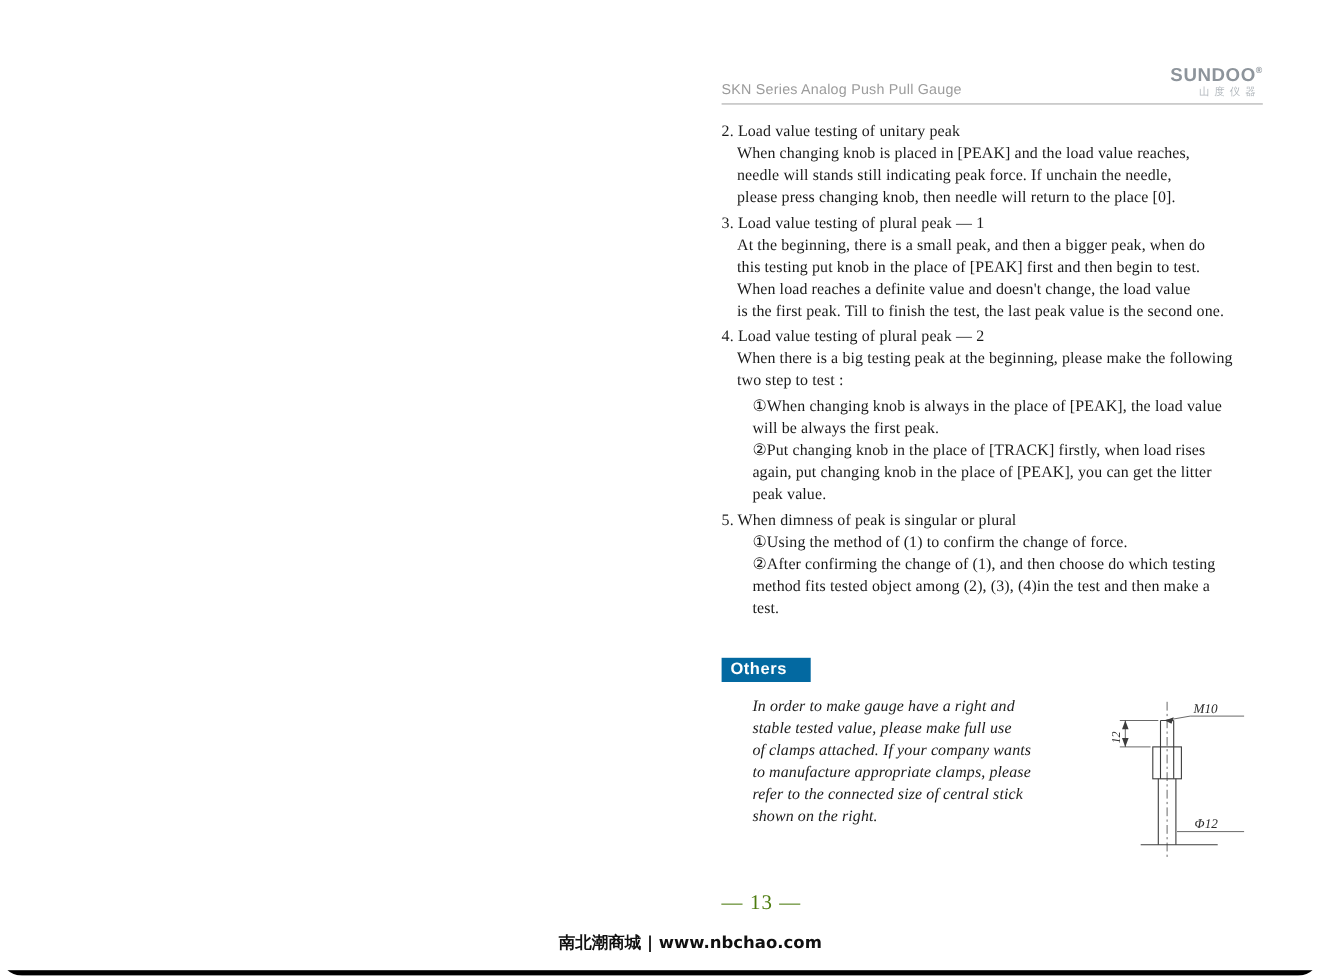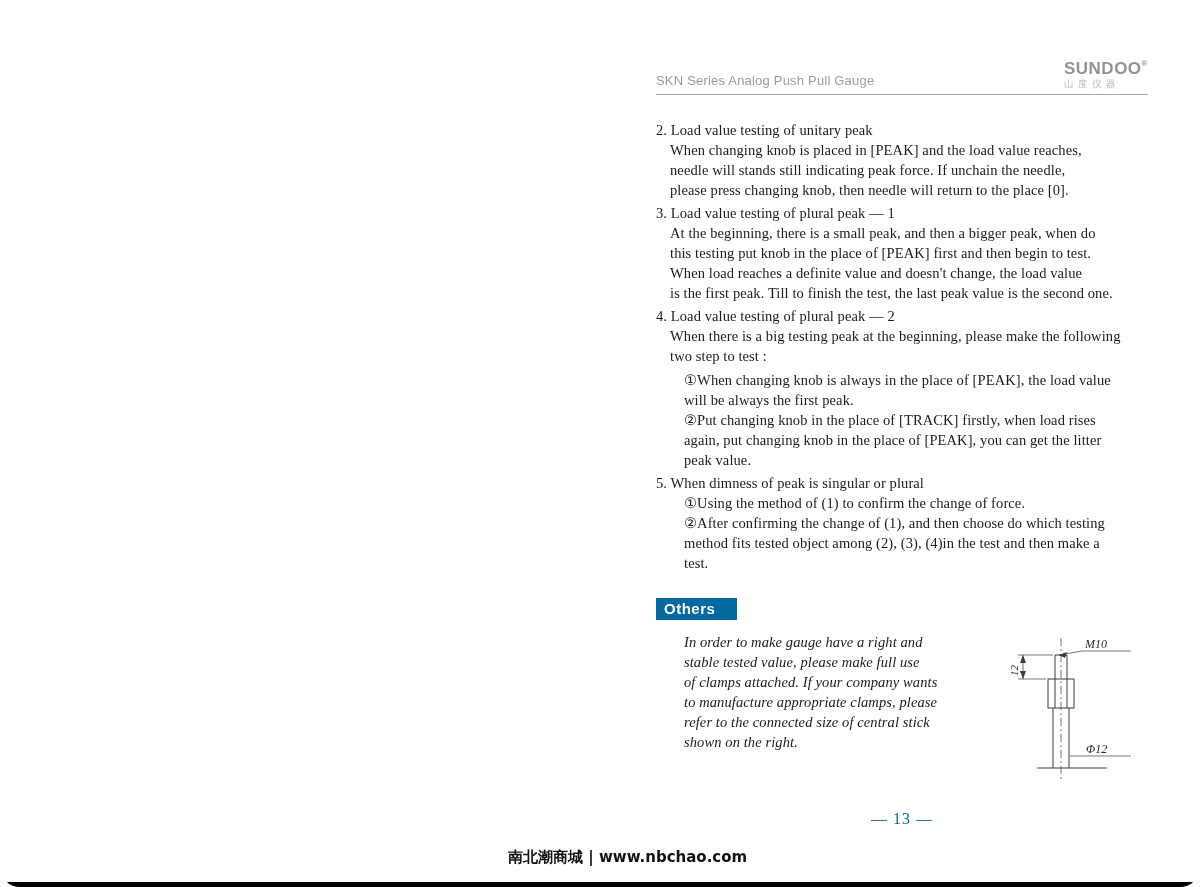--- a/index.html
+++ b/index.html
@@ -5,38 +5,38 @@
   html,body{margin:0;padding:0;background:#ffffff;}
   .page{position:relative;width:1200px;height:887px;background:#ffffff;overflow:hidden;
         font-family:"Liberation Serif","DejaVu Serif",serif;color:#1b1b1b;border-radius:20px;}
 
   .header{position:absolute;left:656px;top:60px;width:492px;border-bottom:1px solid #a9a9a9;padding-bottom:5px;}
   .header-row{display:flex;justify-content:space-between;align-items:flex-end;}
   .doc-title{font-family:"Liberation Sans","DejaVu Sans",sans-serif;font-size:13px;color:#9c9c9c;letter-spacing:.2px;padding-bottom:1px;}
   .brand{text-align:left;line-height:1;}
   .brand-name{font-family:"Liberation Sans","DejaVu Sans",sans-serif;font-weight:bold;font-size:17px;color:#8d949b;letter-spacing:.5px;}
   .brand-name sup{font-size:8px;vertical-align:top;}
-  .brand-cn{font-size:9.5px;color:#b2b8bd;letter-spacing:4.5px;margin-top:2px;font-family:"DejaVu Sans",sans-serif;}
+  .brand-cn{font-size:9.5px;color:#b2b8bd;letter-spacing:4.5px;margin-top:2px;font-family:"DejaVu Sans",sans-serif;margin-left:26px;}
 
-  .content{position:absolute;left:656px;top:120px;width:502px;font-size:14.5px;line-height:20px;letter-spacing:.1px;}
+  .content{position:absolute;left:656px;top:110px;width:502px;font-size:14.5px;line-height:20px;letter-spacing:.1px;}
   .section{margin-bottom:3px;}
   .para{margin-left:14px;white-space:pre-line;}
   .subitem{margin-left:28px;white-space:pre-line;}
   .subgap{margin-top:4px;}
 
   .others{position:absolute;left:656px;top:598px;width:502px;}
   .others-badge{display:inline-block;background:#0369a1;color:#ffffff;
     font-family:"Liberation Sans","DejaVu Sans",sans-serif;font-size:15px;line-height:21px;
     padding:0 22px 1px 8px;letter-spacing:.5px;font-weight:bold;}
   .others-row{display:flex;margin-top:12px;font-style:italic;}
   .others-para{margin-left:28px;width:302px;font-size:14.5px;line-height:20px;white-space:pre-line;letter-spacing:.1px;}
   .diagram{margin-left:14px;margin-top:2px;flex:0 0 auto;}
   .diagram text{font-family:"Liberation Serif","DejaVu Serif",serif;fill:#2a2a2a;}
 
-  .page-number{position:absolute;left:656px;top:810px;width:492px;text-align:center;color:#0369a1;font-size:16px;letter-spacing:1px;}
+  .page-number{position:absolute;left:656px;top:810px;width:492px;text-align:left;color:#4d7c0f;font-size:19px;letter-spacing:1px;}
   .watermark{position:absolute;left:508px;top:848px;font-family:"DejaVu Sans",sans-serif;font-size:15px;font-weight:600;color:#111111;}
   .bottom-bar{position:absolute;left:0;bottom:0;width:100%;height:5px;background:#000000;}
 </style>
 </head>
 <body>
 
 <div class="page">
 
   <div class="header">
     <div class="header-row">

